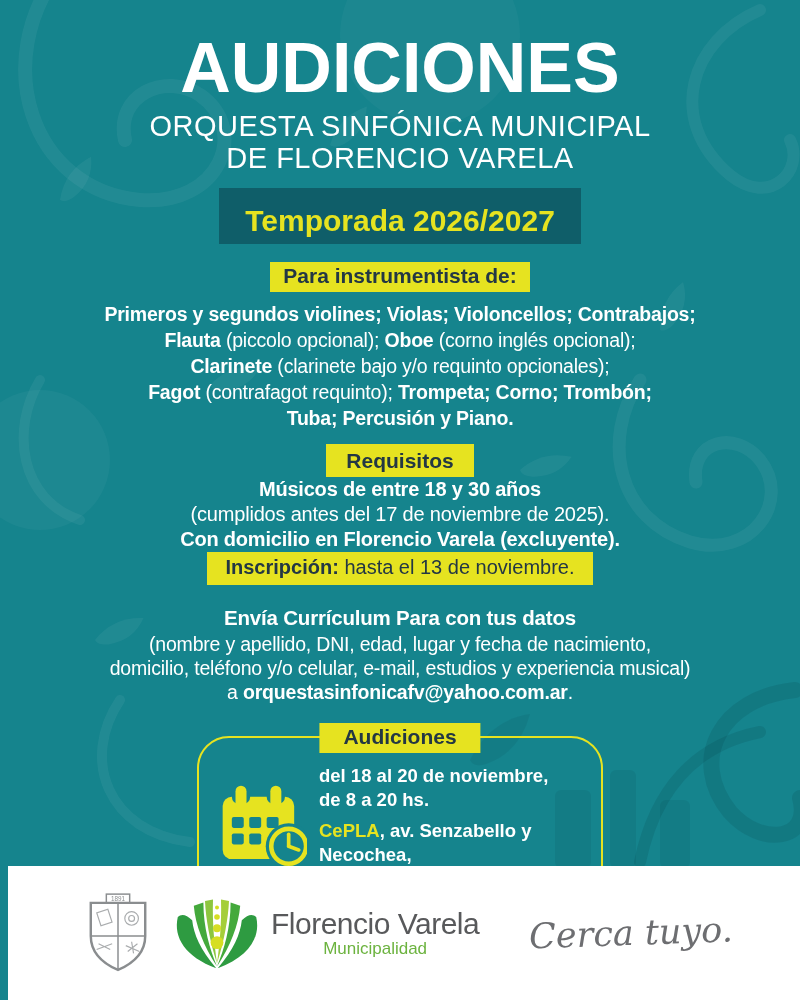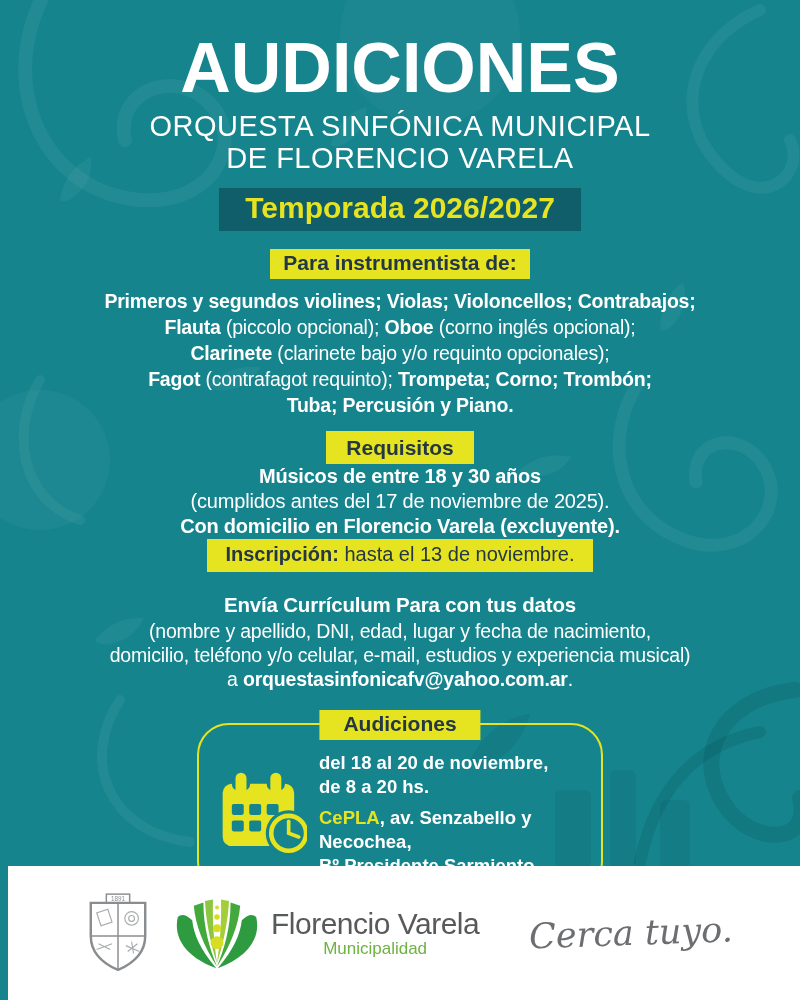--- a/index.html
+++ b/index.html
@@ -21,21 +21,21 @@
   }
   .pattern{position:absolute;top:0;left:0;pointer-events:none;}
   .content{position:relative;text-align:center;z-index:2;}
   .title{
     padding-top:33px;font-size:70px;line-height:1;font-weight:700;
     letter-spacing:0px;color:#fff;
   }
   .subtitle{margin-top:7px;font-size:29px;line-height:1.12;font-weight:400;letter-spacing:.5px;}
   .season-badge{
     display:inline-block;margin-top:13px;background:var(--season_badge_teal);
-    color:var(--accent_yellow);font-weight:700;font-size:30px;padding:3px 26px 6px;
+    color:var(--accent_yellow);font-weight:700;font-size:30px;padding:16px 26px 6px;
   }
   .yellow-badge{
     display:inline-block;background:var(--accent_yellow);color:var(--dark_text);
     font-weight:700;
   }
   .instruments-heading{margin-top:18px;font-size:21px;padding:2px 13px 4px;}
   .instruments{margin-top:9px;font-size:19.5px;line-height:26px;letter-spacing:-.2px;}
   .requisitos-heading{margin-top:13px;font-size:21px;padding:5px 20px 4px;}
   .req-lines{font-size:20px;line-height:25px;letter-spacing:-.2px;}
   .inscripcion-badge{font-size:20px;padding:4px 18px 6px;font-weight:400;}

